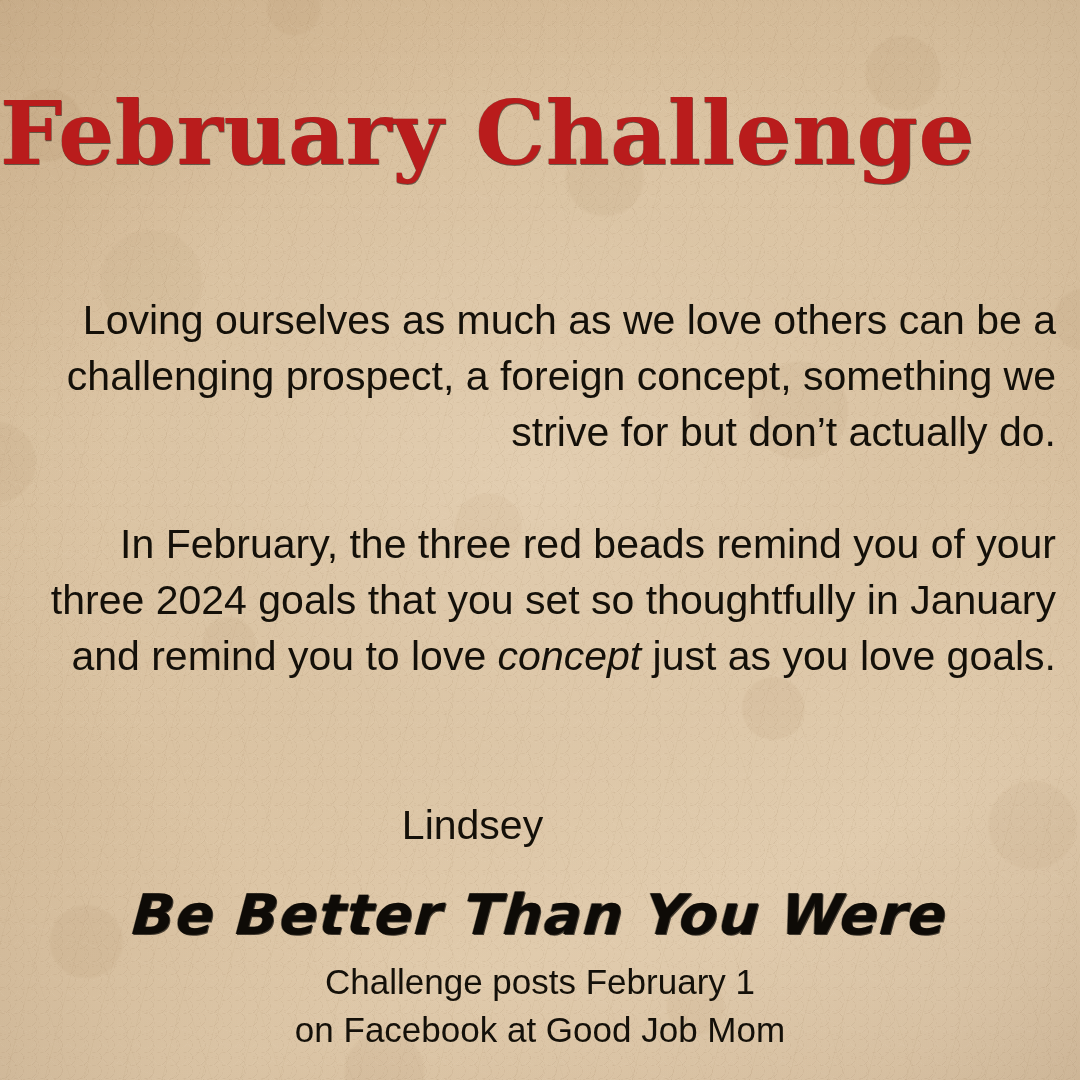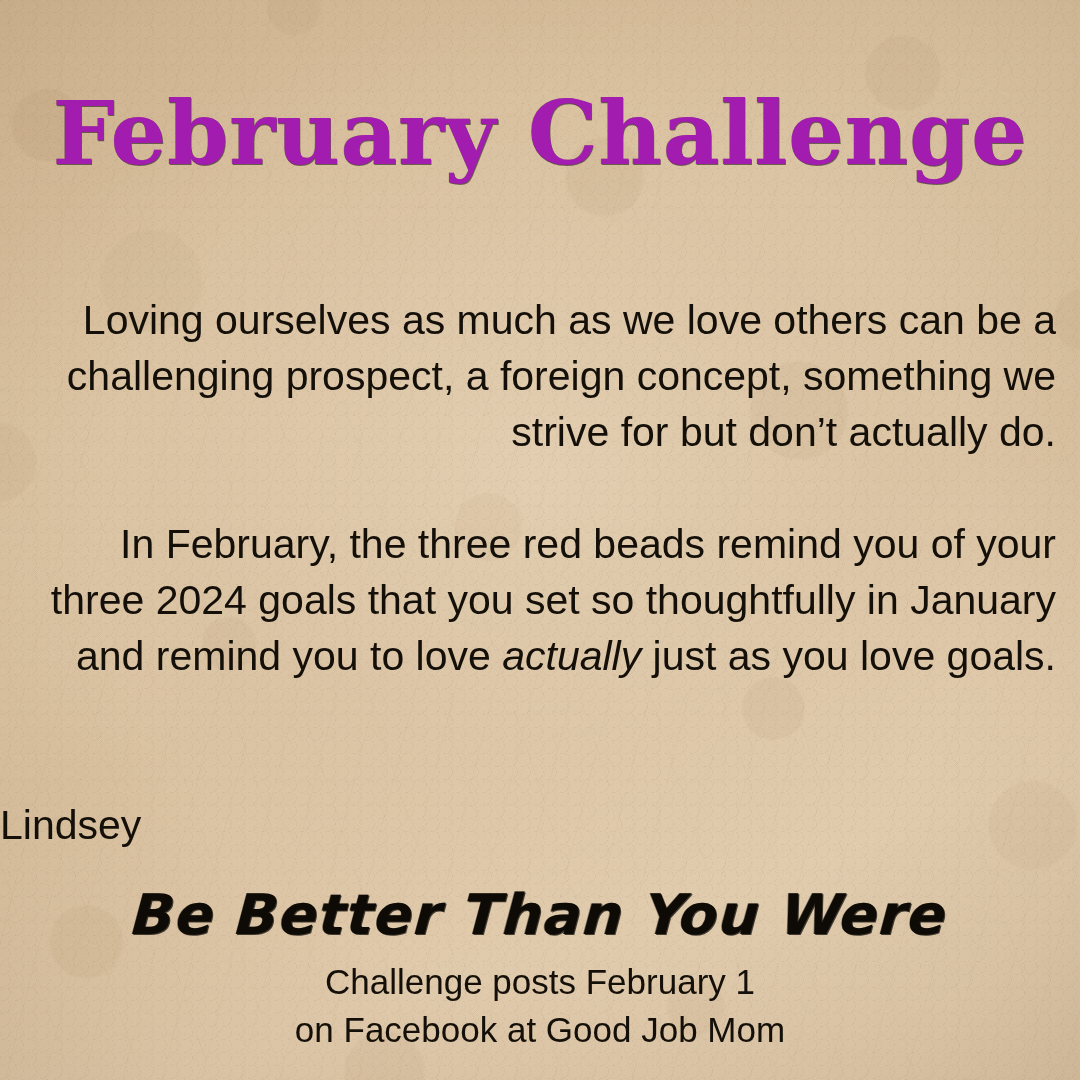--- a/index.html
+++ b/index.html
@@ -109,27 +109,27 @@
     height: 1080px;
     box-sizing: border-box;
     color: #17120d;
   }
 
   .title {
     position: absolute;
     left: 0;
     right: 0;
     top: 24px;
-    text-align: center;
+    text-align: left;
     font-family: "DejaVu Serif", "Liberation Serif", serif;
     font-weight: 700;
     font-size: 88px;
     line-height: 1.14;
     letter-spacing: 0.5px;
-    color: #a21caf;
+    color: #b91c1c;
     text-shadow: 0.6px 0.6px 0 rgba(16,12,8,0.55), -0.4px 0.3px 0 rgba(16,12,8,0.30);
   }
 
   .body-block {
     position: absolute;
     left: 24px;
     right: 24px;
     top: 292px;
     text-align: right;
     font-family: "Liberation Sans", sans-serif;
@@ -146,21 +146,21 @@
   }
   .para .em {
     font-style: italic;
   }
 
   .signature {
     position: absolute;
     left: 0;
     right: 135px;
     top: 801px;
-    text-align: left;
+    text-align: center;
     font-family: "Liberation Sans", sans-serif;
     font-size: 41px;
     line-height: 48px;
     color: #141009;
   }
 
   .script-line {
     position: absolute;
     left: 0;
     right: 0;
@@ -202,21 +202,21 @@
   <div class="paper-vignette"></div>
 
   <div class="content">
 
     <h1 class="title">
       <span class="tline">February Challenge</span><br>
     </h1>
 
     <div class="body-block">
       <p class="para first">Loving ourselves as much as we love others can be a challenging prospect, a foreign concept, something we strive for but don’t actually do.</p>
-      <p class="para second"><span>In February, the three red beads remind you of your three 2024 goals that you set so thoughtfully in January and remind you to love </span><span class="em">actually</span><span> just as you love goals.</span></p>
+      <p class="para second"><span>In February, the three red beads remind you of your three 2024 goals that you set so thoughtfully in January and remind you to love </span><span class="em">concept</span><span> just as you love goals.</span></p>
     </div>
 
     <div class="signature">Lindsey</div>
 
     <div class="script-line">Be Better Than You Were</div>
 
     <div class="footer">
       <span class="fline">Challenge posts February 1</span>
       <span class="fline">on Facebook at Good Job Mom</span>
     </div>

